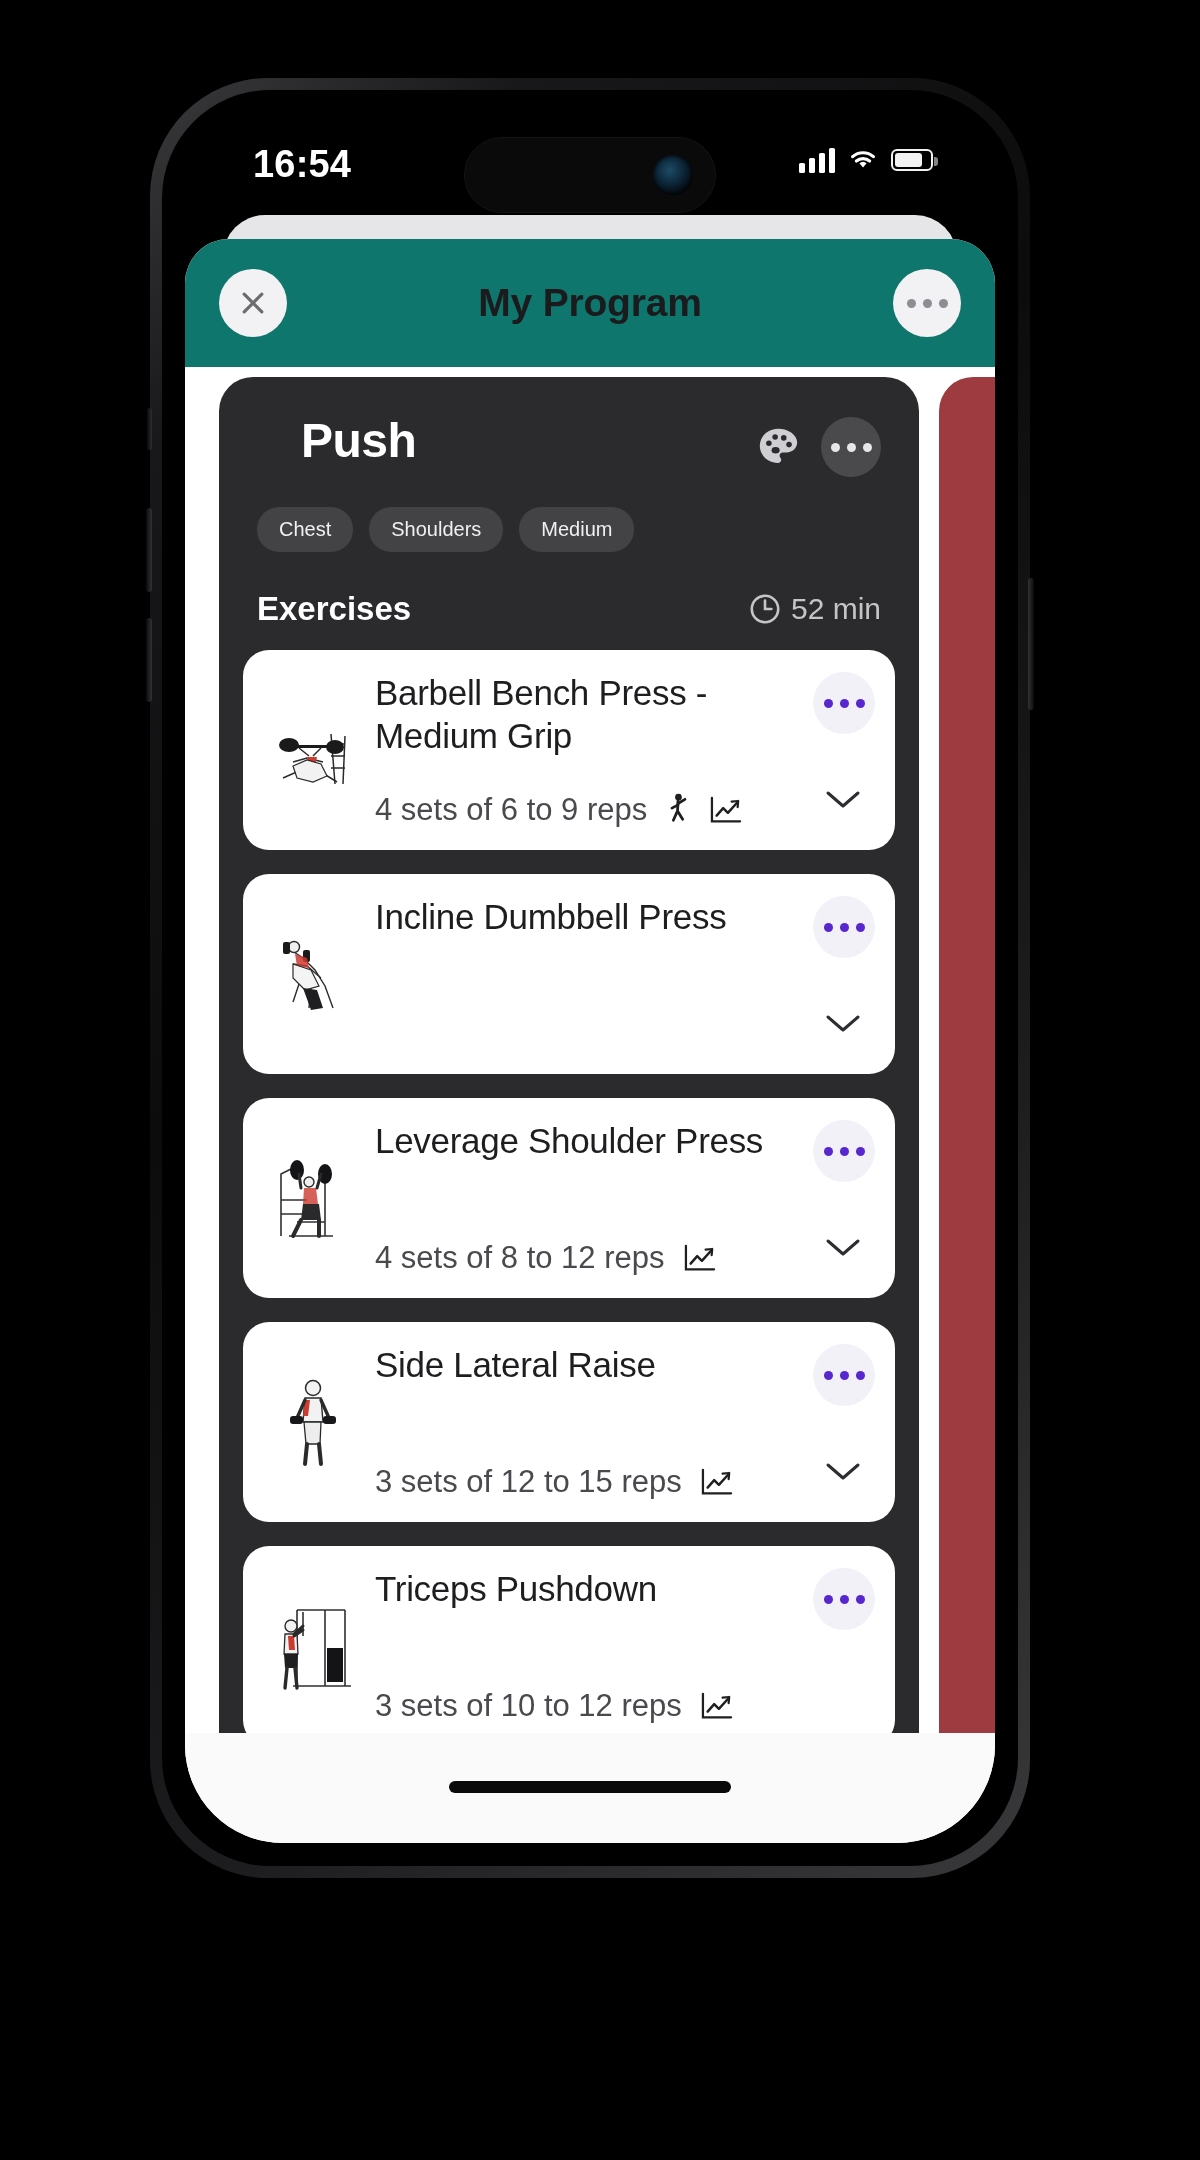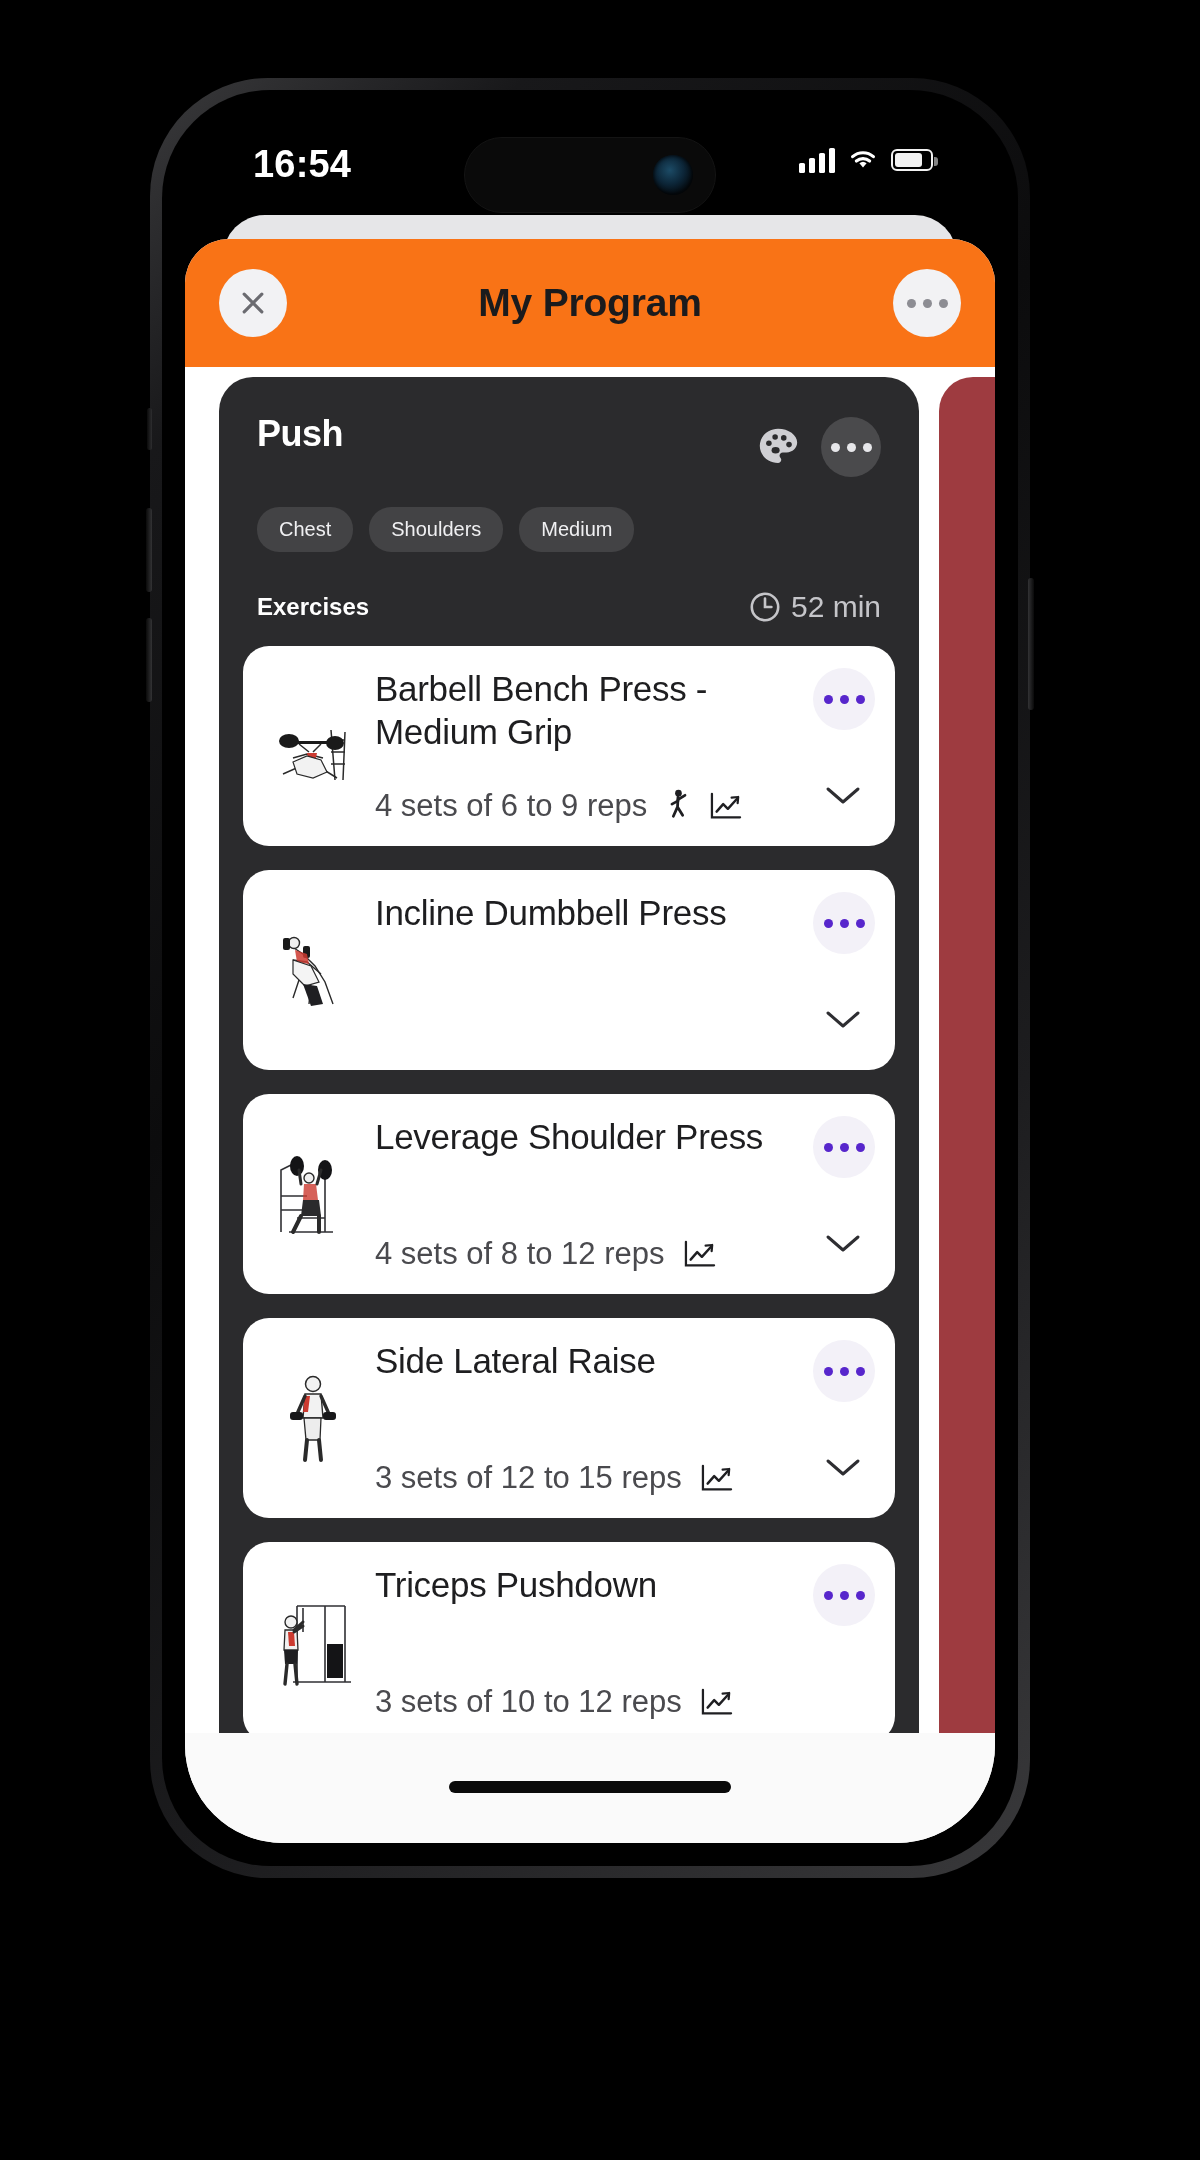--- a/index.html
+++ b/index.html
@@ -87,21 +87,21 @@
   .app-sheet {
     position:absolute; left:0; right:0; top:126px; bottom:0;
     background:#ffffff; border-radius:44px 44px 0 0;
     display:flex; flex-direction:column; overflow:hidden;
   }
 
   
   .navbar {
     position:relative; height:128px; flex:0 0 128px;
     display:flex; align-items:center; padding:0 34px;
-    background:#f97316;
+    background:#0f766e;
   }
   .circle-btn {
     width:68px; height:68px; border-radius:50%;
     background:#f2f2f4; display:flex; align-items:center; justify-content:center;
     flex:0 0 68px; cursor:pointer;
   }
   .nav-title {
     flex:1; text-align:center; font-size:39px; font-weight:600; color:#1b1b1d;
     letter-spacing:-.2px;
   }
@@ -117,41 +117,41 @@
     position:absolute; left:34px; top:10px; width:700px; bottom:-40px;
     background:#2b2b2d; border-radius:34px; overflow:hidden;
     display:flex; flex-direction:column;
   }
   .day-card-next {
     position:absolute; left:754px; top:10px; width:220px; bottom:-40px;
     background:#9e3b40; border-radius:34px;
   }
   .day-head { padding:36px 38px 0 38px; }
   .day-title-row { display:flex; align-items:flex-start; }
-  .day-title { font-size:36px; font-weight:700; color:#fff; letter-spacing:-.5px; flex:1; }
+  .day-title { font-size:48px; font-weight:700; color:#fff; letter-spacing:-.5px; flex:1;margin-left:44px; }
   .day-actions { display:flex; align-items:center; gap:16px; margin-top:4px; }
   .palette-btn { width:54px; height:54px; display:flex; align-items:center; justify-content:center;
                  cursor:pointer; }
   .more-dark { width:60px; height:60px; border-radius:50%; background:#4a4a4c;
                display:flex; align-items:center; justify-content:center; cursor:pointer; }
   .more-dark .dots span { background:#e7e7ea; }
   .day-sub { margin-top:12px; font-size:31px; color:#a6a6aa; font-weight:400; }
   .day-sub b { color:#ffffff; font-weight:700; }
   .day-sub .slash { color:#a6a6aa; font-weight:400; }
 
   .tag-row { display:flex; gap:16px; padding:30px 38px 0 38px; flex-wrap:wrap; }
   .tag {
     background:#434345; color:#f0f0f2; font-size:20px; font-weight:400;
     padding:11px 22px; border-radius:22px; cursor:pointer; white-space:nowrap;
   }
 
   .ex-head {
     display:flex; align-items:center; padding:38px 38px 22px 38px;
   }
-  .ex-head-title { font-size:24px; font-weight:700; color:#ffffff; flex:1; }
+  .ex-head-title { font-size:33px; font-weight:700; color:#ffffff; flex:1; }
   .ex-duration { display:flex; align-items:center; gap:9px; color:#c5c5c9; font-size:30px; }
 
   .ex-list { flex:1; padding:0 24px 0 24px; overflow:hidden; }
   .ex-card {
     background:#ffffff; border-radius:26px; margin-bottom:24px;
     padding:14px 22px 14px 14px; display:flex; align-items:stretch; min-height:200px;
     position:relative;
   }
   .ex-thumb { flex:0 0 112px; display:flex; align-items:center; justify-content:center; }
   .ex-body { flex:1; display:flex; flex-direction:column; justify-content:space-between;

